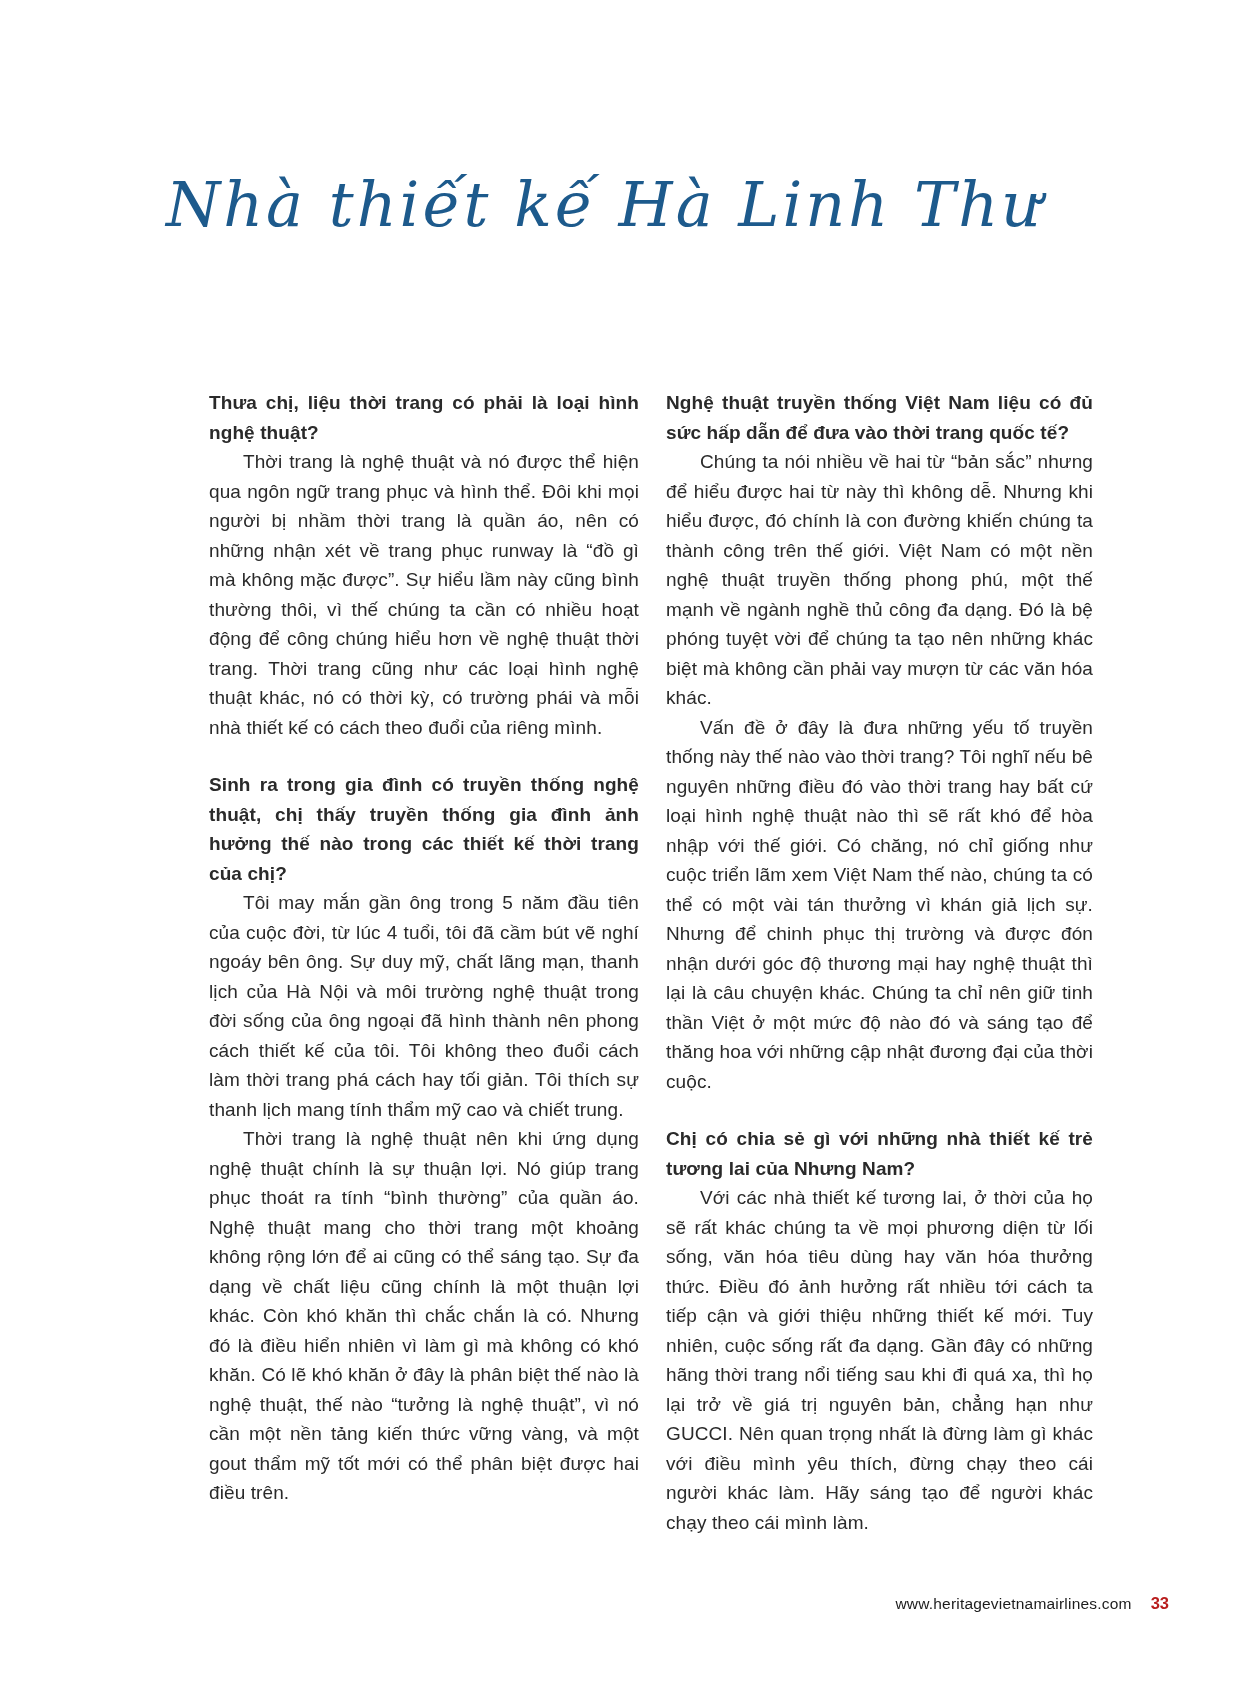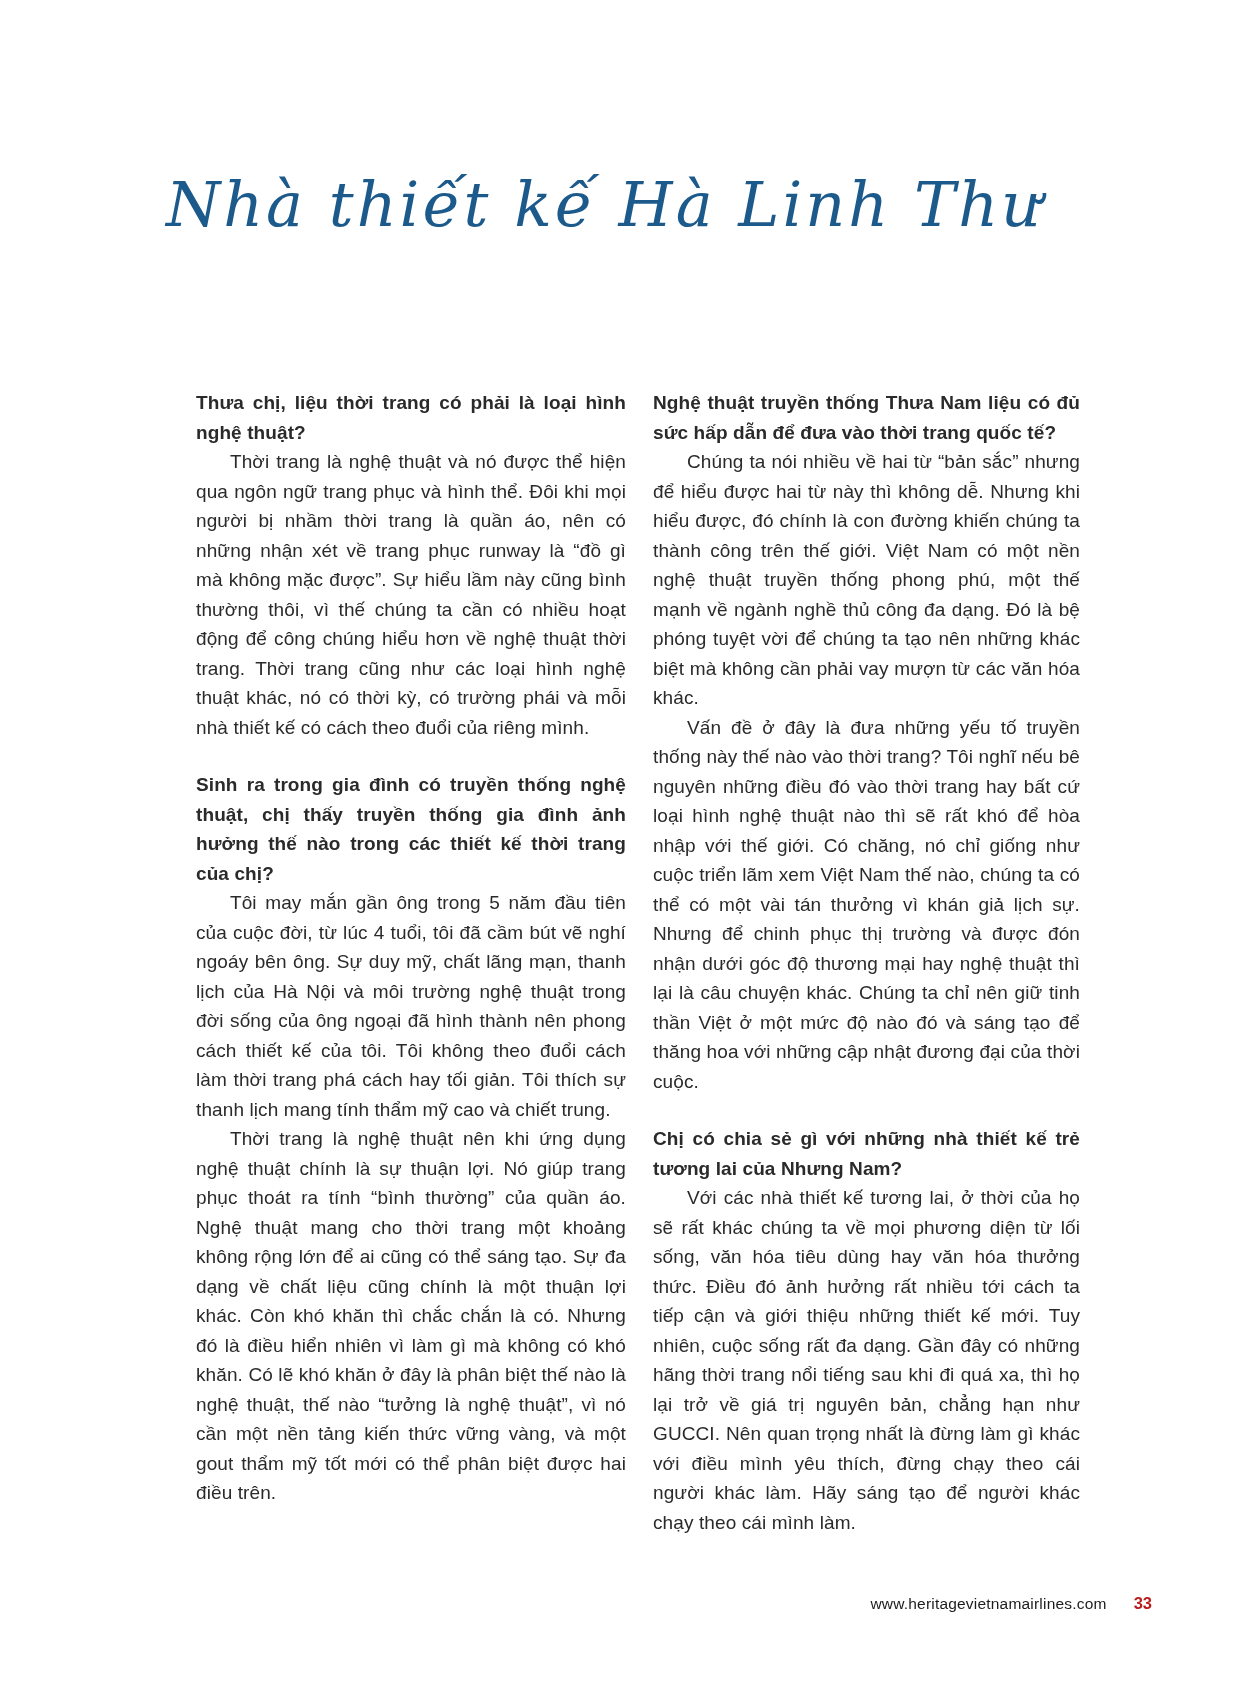--- a/index.html
+++ b/index.html
@@ -28,21 +28,21 @@
     font-style:italic;
     font-weight:400;
     font-size:62px;
     letter-spacing:3px;
     color:var(--title-color);
     white-space:nowrap;
   }
   .columns{
     position:absolute;
     top:388px;
-    left:196px;
+    left:209px;
     display:flex;
     gap:27px;
   }
   .col{width:430px;}
   .col.right{width:427px;}
   .col p{
     font-size:19px;
     line-height:29.5px;
     text-align:justify;
     color:var(--text-color);
@@ -62,24 +62,24 @@
   }
   .lotus{
     display:inline-block;
     vertical-align:baseline;
     margin-left:6px;
   }
   .lotus svg{display:inline-block;vertical-align:-1px;}
   .footer{
     position:absolute;
     top:1594px;
-    right:89px;
+    right:72px;
     display:flex;
     align-items:center;
-    gap:27px;
+    gap:19px;
   }
   .footer-url{
     font-size:15.5px;
     color:#1c1c1c;
     letter-spacing:0.2px;
   }
   .footer-page{
     font-size:16.5px;
     font-weight:bold;
     color:#b91c1c;
@@ -96,21 +96,21 @@
 
     <div class="col left">
       <p class="question">Thưa chị, liệu thời trang có phải là loại hình nghệ thuật?</p>
       <p class="answer">Thời trang là nghệ thuật và nó được thể hiện qua ngôn ngữ trang phục và hình thể. Đôi khi mọi người bị nhầm thời trang là quần áo, nên có những nhận xét về trang phục runway là “đồ gì mà không mặc được”. Sự hiểu lầm này cũng bình thường thôi, vì thế chúng ta cần có nhiều hoạt động để công chúng hiểu hơn về nghệ thuật thời trang. Thời trang cũng như các loại hình nghệ thuật khác, nó có thời kỳ, có trường phái và mỗi nhà thiết kế có cách theo đuổi của riêng mình.</p>
       <p class="question">Sinh ra trong gia đình có truyền thống nghệ thuật, chị thấy truyền thống gia đình ảnh hưởng thế nào trong các thiết kế thời trang của chị?</p>
       <p class="answer">Tôi may mắn gần ông trong 5 năm đầu tiên của cuộc đời, từ lúc 4 tuổi, tôi đã cầm bút vẽ nghí ngoáy bên ông. Sự duy mỹ, chất lãng mạn, thanh lịch của Hà Nội và môi trường nghệ thuật trong đời sống của ông ngoại đã hình thành nên phong cách thiết kế của tôi. Tôi không theo đuổi cách làm thời trang phá cách hay tối giản. Tôi thích sự thanh lịch mang tính thẩm mỹ cao và chiết trung.</p>
       <p class="answer">Thời trang là nghệ thuật nên khi ứng dụng nghệ thuật chính là sự thuận lợi. Nó giúp trang phục thoát ra tính “bình thường” của quần áo. Nghệ thuật mang cho thời trang một khoảng không rộng lớn để ai cũng có thể sáng tạo. Sự đa dạng về chất liệu cũng chính là một thuận lợi khác. Còn khó khăn thì chắc chắn là có. Nhưng đó là điều hiển nhiên vì làm gì mà không có khó khăn. Có lẽ khó khăn ở đây là phân biệt thế nào là nghệ thuật, thế nào “tưởng là nghệ thuật”, vì nó cần một nền tảng kiến thức vững vàng, và một gout thẩm mỹ tốt mới có thể phân biệt được hai điều trên.</p>
     </div>
 
     <div class="col right">
-      <p class="question">Nghệ thuật truyền thống Thưa Nam liệu có đủ sức hấp dẫn để đưa vào thời trang quốc tế?</p>
+      <p class="question">Nghệ thuật truyền thống Việt Nam liệu có đủ sức hấp dẫn để đưa vào thời trang quốc tế?</p>
       <p class="answer">Chúng ta nói nhiều về hai từ “bản sắc” nhưng để hiểu được hai từ này thì không dễ. Nhưng khi hiểu được, đó chính là con đường khiến chúng ta thành công trên thế giới. Việt Nam có một nền nghệ thuật truyền thống phong phú, một thế mạnh về ngành nghề thủ công đa dạng. Đó là bệ phóng tuyệt vời để chúng ta tạo nên những khác biệt mà không cần phải vay mượn từ các văn hóa khác.</p>
       <p class="answer">Vấn đề ở đây là đưa những yếu tố truyền thống này thế nào vào thời trang? Tôi nghĩ nếu bê nguyên những điều đó vào thời trang hay bất cứ loại hình nghệ thuật nào thì sẽ rất khó để hòa nhập với thế giới. Có chăng, nó chỉ giống như cuộc triển lãm xem Việt Nam thế nào, chúng ta có thể có một vài tán thưởng vì khán giả lịch sự. Nhưng để chinh phục thị trường và được đón nhận dưới góc độ thương mại hay nghệ thuật thì lại là câu chuyện khác. Chúng ta chỉ nên giữ tinh thần Việt ở một mức độ nào đó và sáng tạo để thăng hoa với những cập nhật đương đại của thời cuộc.</p>
       <p class="question">Chị có chia sẻ gì với những nhà thiết kế trẻ tương lai của Nhưng Nam?</p>
       <p class="answer">Với các nhà thiết kế tương lai, ở thời của họ sẽ rất khác chúng ta về mọi phương diện từ lối sống, văn hóa tiêu dùng hay văn hóa thưởng thức. Điều đó ảnh hưởng rất nhiều tới cách ta tiếp cận và giới thiệu những thiết kế mới. Tuy nhiên, cuộc sống rất đa dạng. Gần đây có những hãng thời trang nổi tiếng sau khi đi quá xa, thì họ lại trở về giá trị nguyên bản, chẳng hạn như GUCCI. Nên quan trọng nhất là đừng làm gì khác với điều mình yêu thích, đừng chạy theo cái người khác làm. Hãy sáng tạo để người khác chạy theo cái mình làm.</p>
     </div>
 
   </div>
 
   <div class="footer">
     <span class="footer-url">www.heritagevietnamairlines.com</span>

